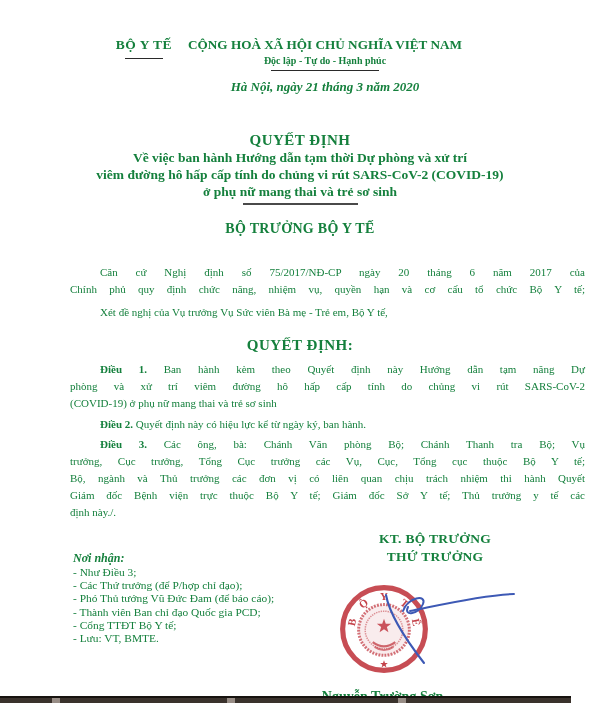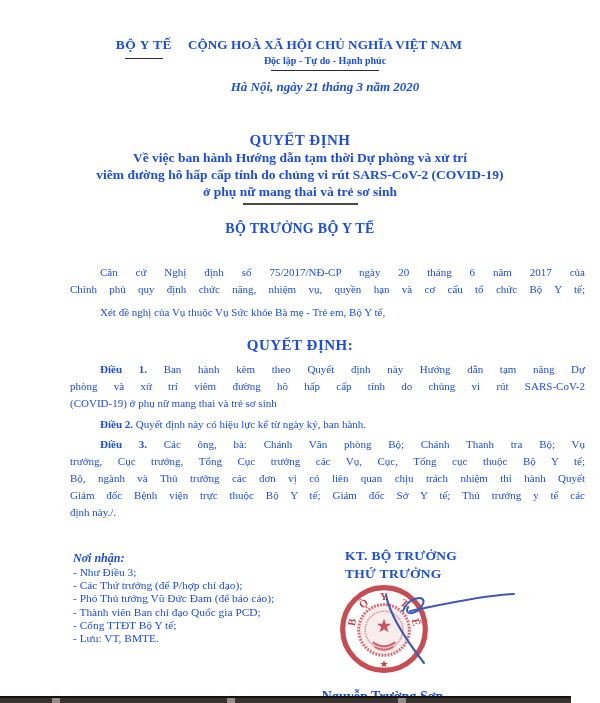--- a/index.html
+++ b/index.html
@@ -3,21 +3,21 @@
 <meta charset="utf-8">
 <style>
   * { margin: 0; padding: 0; box-sizing: border-box; }
   html, body { background: #ffffff; }
   .page {
     position: relative;
     width: 600px;
     height: 703px;
     background: #ffffff;
     font-family: "Liberation Serif", "DejaVu Serif", serif;
-    color: #1d4ed8;
+    color: #15803d;
     overflow: hidden;
   }
   
   .hdr-left {
     position: absolute; left: 63px; top: 37px; width: 162px;
     text-align: center;
   }
   .org { font-size: 13.5px; font-weight: bold; letter-spacing: .5px; }
   .org-line { width: 38px; height: 0; border-bottom: 1.6px solid #2a2a2a; margin: 5px auto 0 auto; }
   .doc-number { margin-top: 22px; font-size: 13.5px; }
@@ -49,21 +49,21 @@
              font-size: 15px; font-weight: bold; letter-spacing: .5px; }
   .articles { position: absolute; left: 70px; top: 361px; width: 515px; }
   .article-2 { margin-top: 4px; }
   .article-3 { margin-top: 3px; }
   .lead { font-weight: bold; }
   
   .recipients { position: absolute; left: 73px; top: 551px; width: 240px; }
   .recipients-label { font-size: 12px; font-weight: bold; font-style: italic; }
   .recipient-item { font-size: 11.4px; line-height: 13.2px; }
   .recipient-item:first-of-type { margin-top: 2px; }
-  .sig-head { position: absolute; left: 345px; top: 547px; width: 180px; }
+  .sig-head { position: absolute; left: 345px; top: 530px; width: 180px; text-align: center; }
   .sig-onbehalf, .sig-title { font-size: 13.5px; font-weight: bold; line-height: 17.5px; letter-spacing: .3px; }
   .stamp-wrap { position: absolute; left: 337px; top: 582px; width: 94px; height: 94px; }
   .sign-wrap { position: absolute; left: 330px; top: 583px; width: 200px; height: 88px; }
   .sig-name { position: absolute; left: 300px; top: 689px; width: 165px; text-align: center;
               font-size: 14px; font-weight: bold; }
   .stamp-letter { font: bold 11.5px "Liberation Serif", serif; text-anchor: middle; }
   
   .bottom-bar { position: absolute; left: 0; top: 696px; width: 571px; height: 7px;
                 background: #3a322c; border-top: 2px solid #17130f; }
   .bar-tick { position: absolute; top: 0; width: 8px; height: 100%; background: #a99d96; opacity: .85; }
@@ -91,21 +91,21 @@
     <div class="subject">Về việc ban hành Hướng dẫn tạm thời Dự phòng và xử trí</div>
     <div class="subject">viêm đường hô hấp cấp tính do chủng vi rút SARS-CoV-2 (COVID-19)</div>
     <div class="subject">ở phụ nữ mang thai và trẻ sơ sinh</div>
     <div class="subject-underline"></div>
     <div class="authority">BỘ TRƯỞNG BỘ Y TẾ</div>
   </div>
 
   <div class="preamble">
     <div class="bline stretch indent">Căn cứ Nghị định số 75/2017/NĐ-CP ngày 20 tháng 6 năm 2017 của</div>
     <div class="bline stretch">Chính phủ quy định chức năng, nhiệm vụ, quyền hạn và cơ cấu tổ chức Bộ Y tế;</div>
-    <div class="bline indent proposal">Xét đề nghị của Vụ thuộc Vụ Sức khỏe Bà mẹ - Trẻ em, Bộ Y tế,</div>
+    <div class="bline indent proposal">Xét đề nghị của Vụ trưởng Vụ Sức viên Bà mẹ - Trẻ em, Bộ Y tế,</div>
   </div>
 
   <div class="decides">QUYẾT ĐỊNH:</div>
 
   <div class="articles">
     <div class="article">
       <div class="bline stretch indent"><span class="lead">Điều 1.</span><span> Ban hành kèm theo Quyết định này Hướng dẫn tạm năng Dự</span></div>
       <div class="bline stretch">phòng và xử trí viêm đường hô hấp cấp tính do chủng vi rút SARS-CoV-2</div>
       <div class="bline">(COVID-19) ở phụ nữ mang thai và trẻ sơ sinh</div>
     </div>

